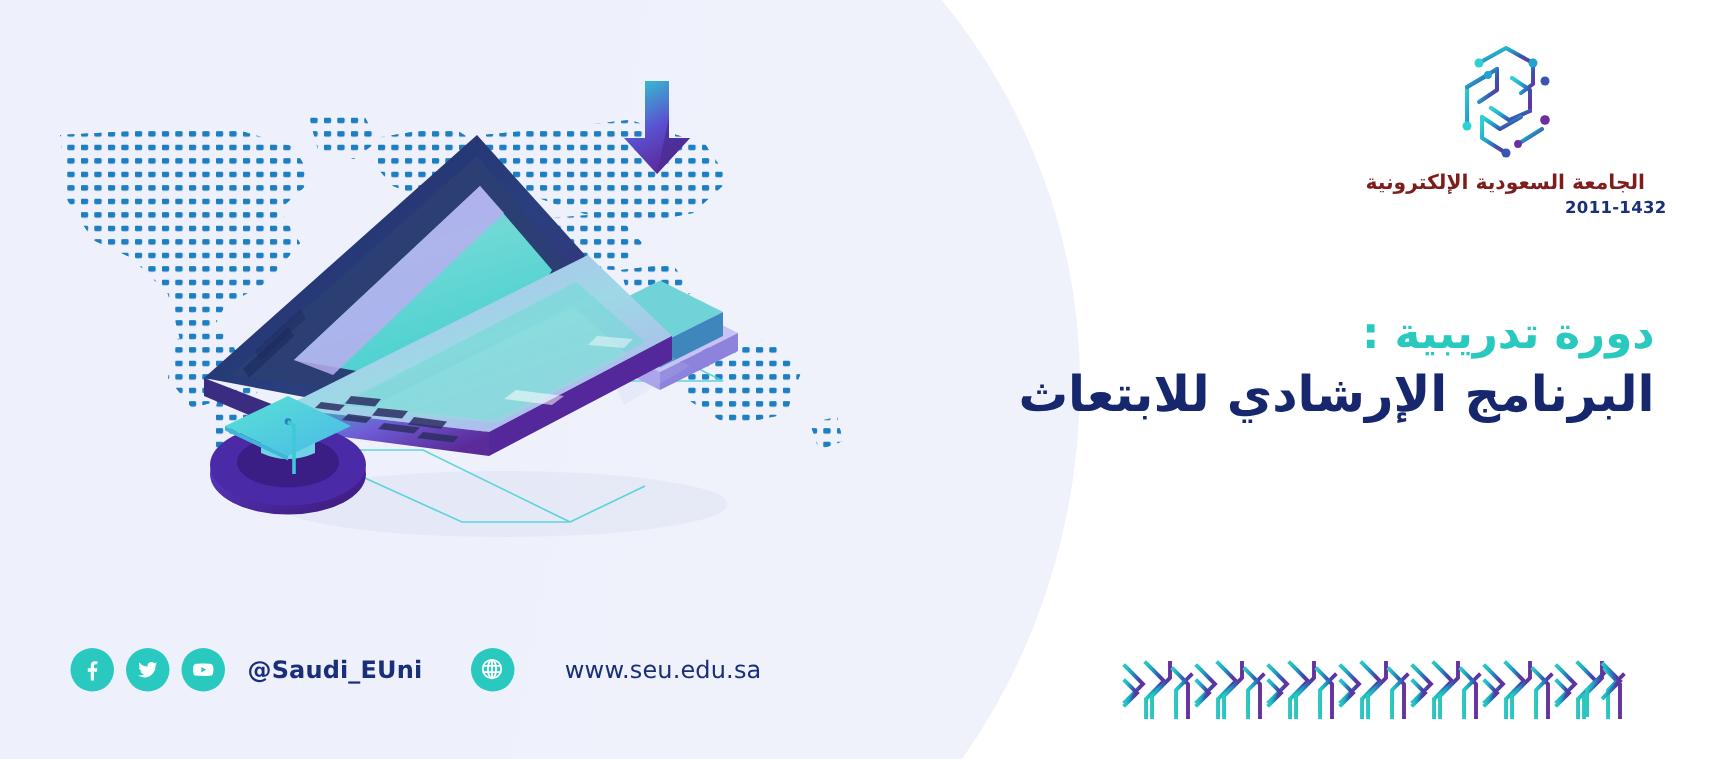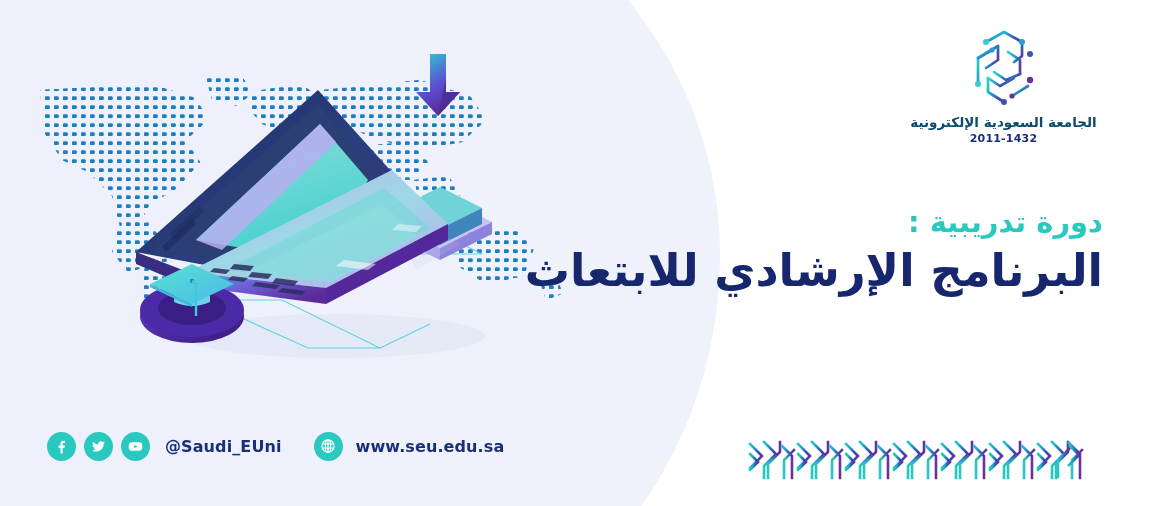--- a/index.html
+++ b/index.html
@@ -37,65 +37,65 @@
   .illus { position:absolute; left:130px; top:48px; width:400px; height:320px; }
   .illus svg { display:block; }
 
   
   .logo-block {
     position:absolute; right:38px; top:26px;
     width:215px; text-align:center;
   }
   .logo-mark { width:80px; height:82px; margin:0 auto 6px auto; }
   .logo-ar {
-    color:#0c4a6e; font-weight:bold; font-size:13.5px;
+    color:#7f1d1d; font-weight:bold; font-size:13.5px;
     direction:rtl; letter-spacing:0px; line-height:1.25;text-align:center;
   }
   .logo-en {
     color:#1a2f7a; font-weight:bold; font-size:12.4px;
     letter-spacing:0.1px; line-height:1.3; white-space:nowrap;
   }
   .logo-year {
     color:#1a2f7a; font-weight:bold; font-size:11px;
-    letter-spacing:0.2px; margin-top:1px;
+    letter-spacing:0.2px; margin-top:1px;text-align:right;
   }
 
   
   .headline {
     position:absolute; right:46px; top:204px;
     width:620px; text-align:right; direction:rtl;
   }
   .hl-kicker {
     color:#2ac9c0; font-weight:bold; font-size:29px;
     line-height:1.30; letter-spacing:0px;
   }
   .hl-line {
-    color:#16276e; font-weight:bold; font-size:45px;
+    color:#16276e; font-weight:bold; font-size:33px;
     line-height:1.30; letter-spacing:0px;
   }
 
   
   .social-row {
     position:absolute; left:47px; top:424px;
     display:flex; align-items:center; height:44px;
   }
   .sicon {
     width:29px; height:29px; border-radius:50%;
     background:#2ac9c0; display:flex; align-items:center;
     justify-content:center; margin-right:8px; flex:0 0 auto;
   }
   .sicon svg { display:block; }
   .handle {
     color:#1a2f7a; font-weight:bold; font-size:16px;
     margin-left:7px; white-space:nowrap; letter-spacing:0.1px;
   }
   .gap { width:32px; }
   .site {
-    color:#1a2f7a; font-weight:bold; font-size:16px;
-    margin-left:5px; white-space:nowrap; letter-spacing:0.1px;
+    color:#1a2f7a; font-weight:normal; font-size:16px;
+    margin-left:26px; white-space:nowrap; letter-spacing:0.1px;
   }
 
   
   .circuit-band {
     position:absolute; left:748px; top:436px; width:358px; height:48px;
   }
   .circuit-band svg { display:block; }
 </style>
 </head>
 <body>

